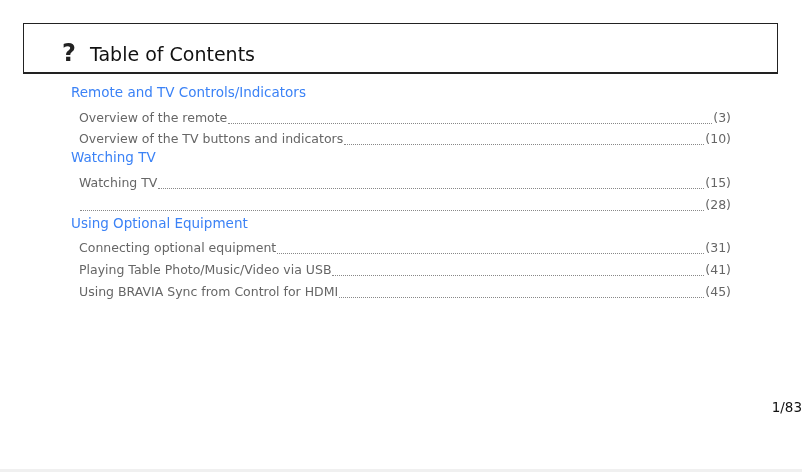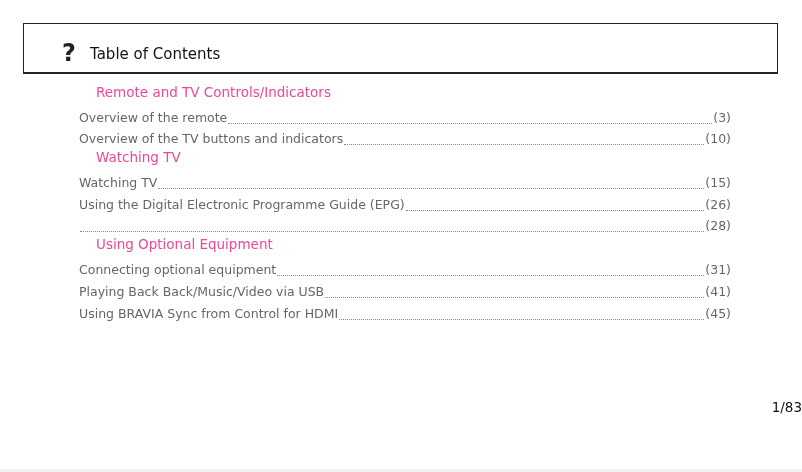--- a/index.html
+++ b/index.html
@@ -31,37 +31,36 @@
       font-size: 24px;
       font-weight: bold;
       color: #222;
       line-height: 24px;
       font-family: "DejaVu Sans", sans-serif;
     }
     .header-title {
       position: absolute;
       left: 66px;
       top: 22px;
-      font-size: 15px;
+      font-size: 19px;
       color: #111;
       line-height: 16px;
     }
     .toc {
       position: absolute;
       left: 71px;
       top: 83px;
       width: 660px;
     }
     .section-heading {
       font-size: 13.5px;
-      color: #ec4899;
+      color: #3b82f6;
       height: 22px;
       line-height: 18px;
       padding-top: 0px;
-      margin-left: 25px;
     }
     .entry {
       display: flex;
       align-items: flex-end;
       font-size: 12.5px;
       color: #666;
       height: 21.7px;
       line-height: 18px;
       padding-left: 8px;
       cursor: pointer;
@@ -122,37 +121,32 @@
     <span class="entry-page">(10)</span>
   </div>
 
   <div class="section-heading">Watching TV</div>
   <div class="entry">
     <span class="entry-label">Watching TV</span>
     <span class="entry-dots"></span>
     <span class="entry-page">(15)</span>
   </div>
   <div class="entry">
-    <span class="entry-label">Using the Digital Electronic Programme Guide (EPG)</span>
-    <span class="entry-dots"></span>
-    <span class="entry-page">(26)</span>
-  </div>
-  <div class="entry">
     <span class="entry-dots"></span>
     <span class="entry-page">(28)</span>
   </div>
 
   <div class="section-heading">Using Optional Equipment</div>
   <div class="entry">
     <span class="entry-label">Connecting optional equipment</span>
     <span class="entry-dots"></span>
     <span class="entry-page">(31)</span>
   </div>
   <div class="entry">
-    <span class="entry-label">Playing Back Back/Music/Video via USB</span>
+    <span class="entry-label">Playing Table Photo/Music/Video via USB</span>
     <span class="entry-dots"></span>
     <span class="entry-page">(41)</span>
   </div>
   <div class="entry">
     <span class="entry-label">Using BRAVIA Sync from Control for HDMI</span>
     <span class="entry-dots"></span>
     <span class="entry-page">(45)</span>
   </div>
 </div>
 

